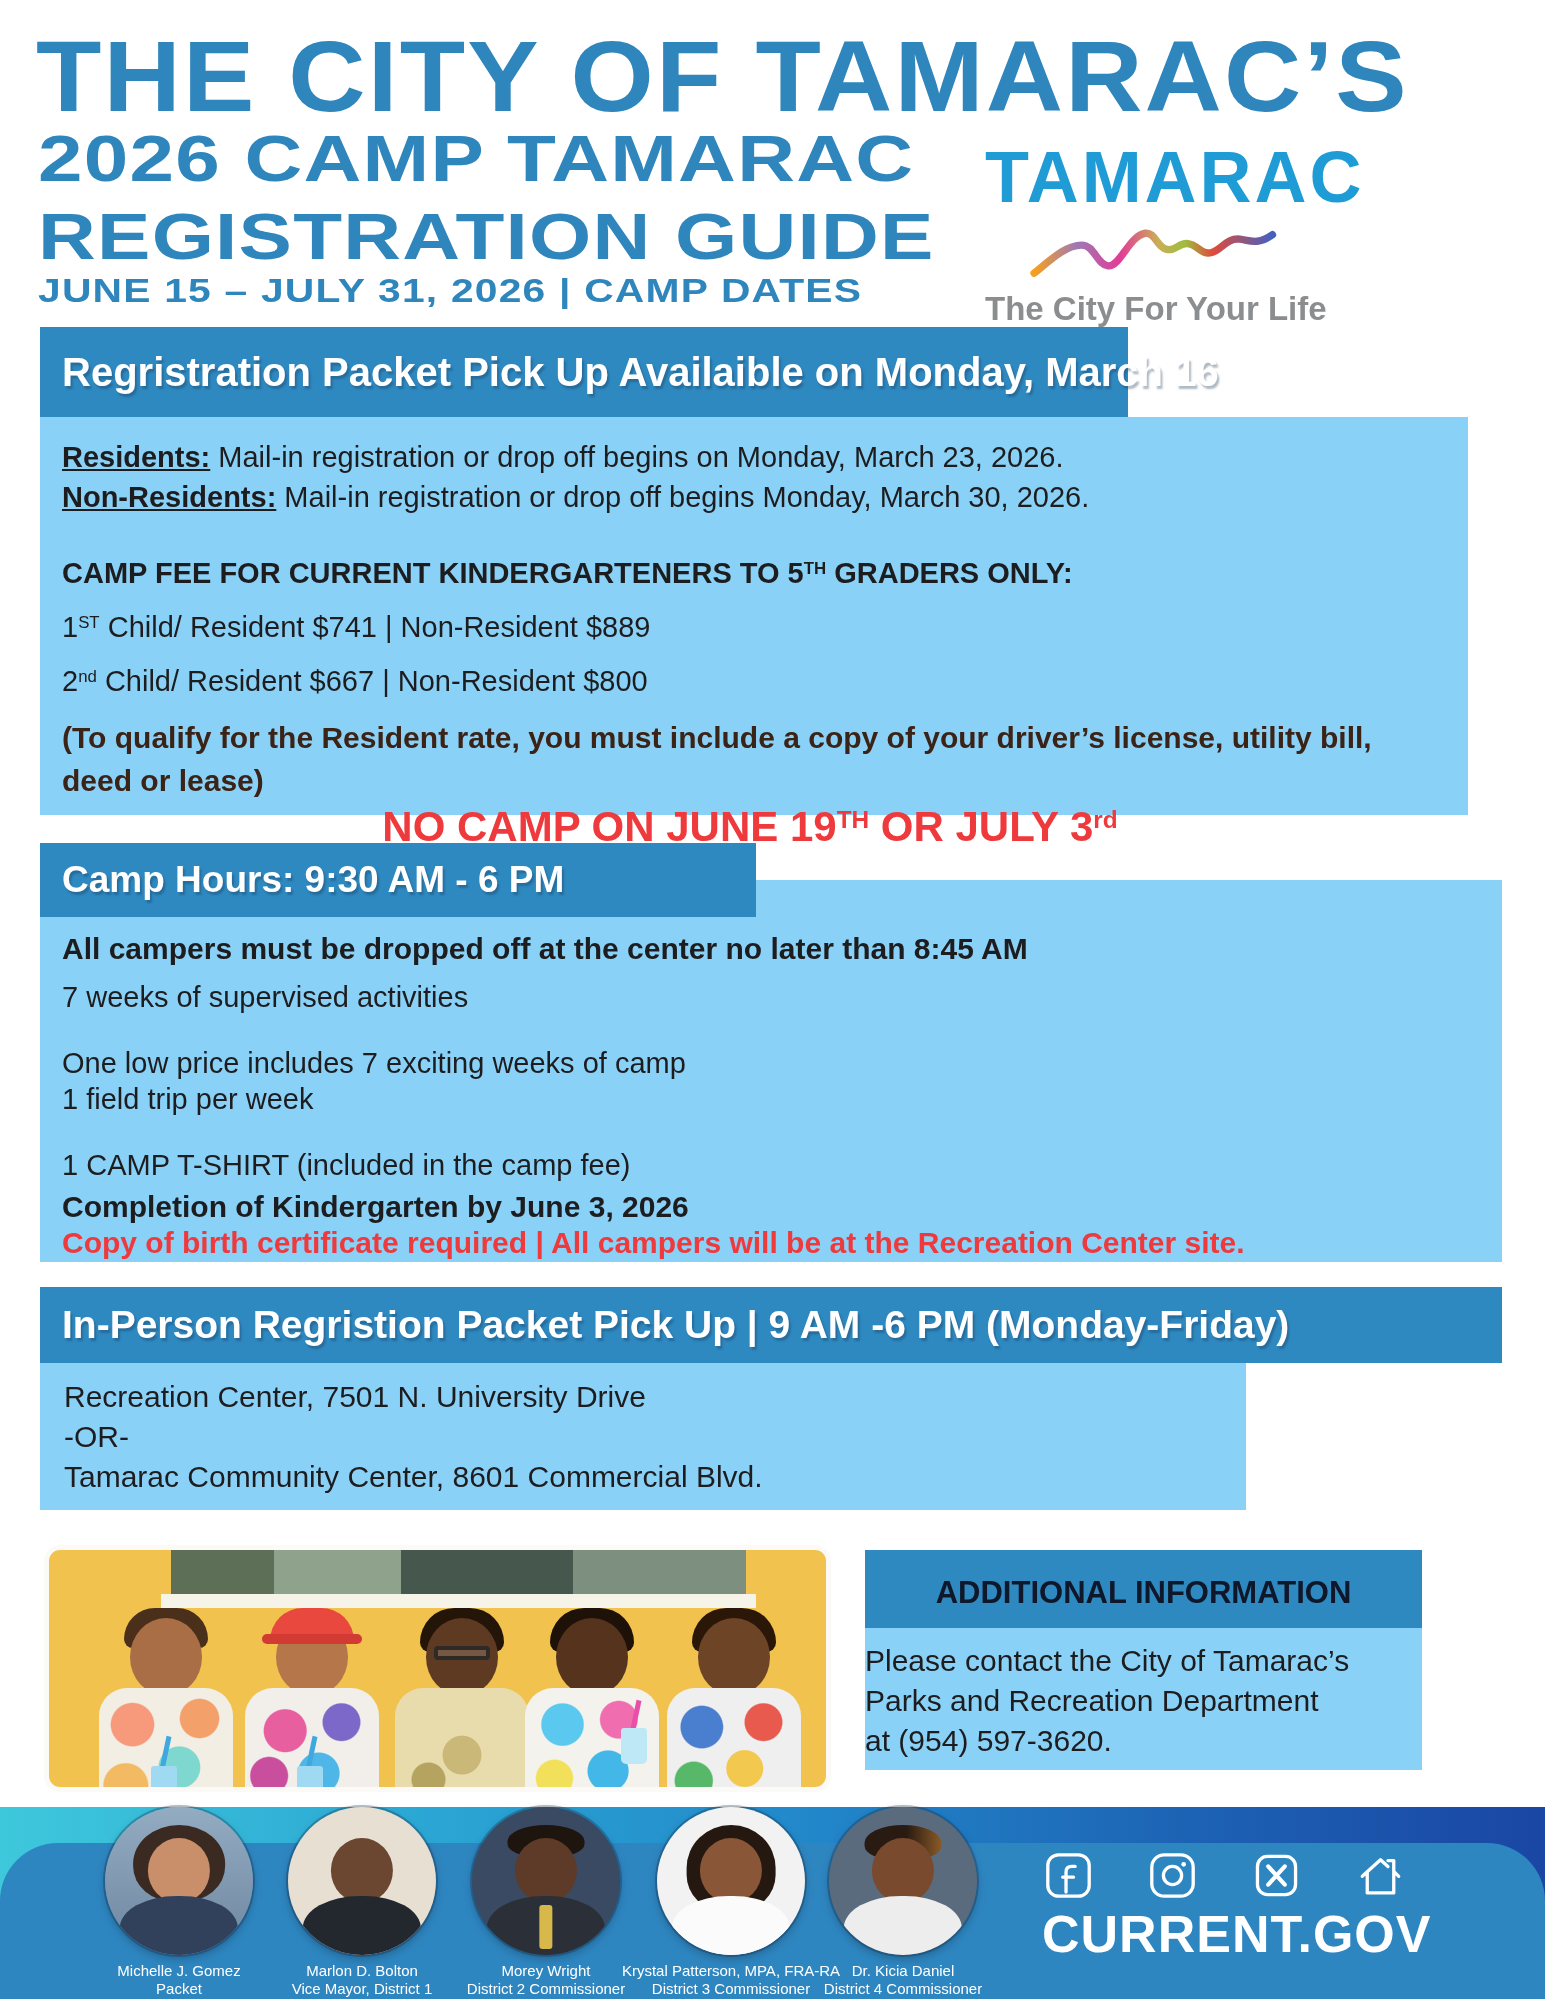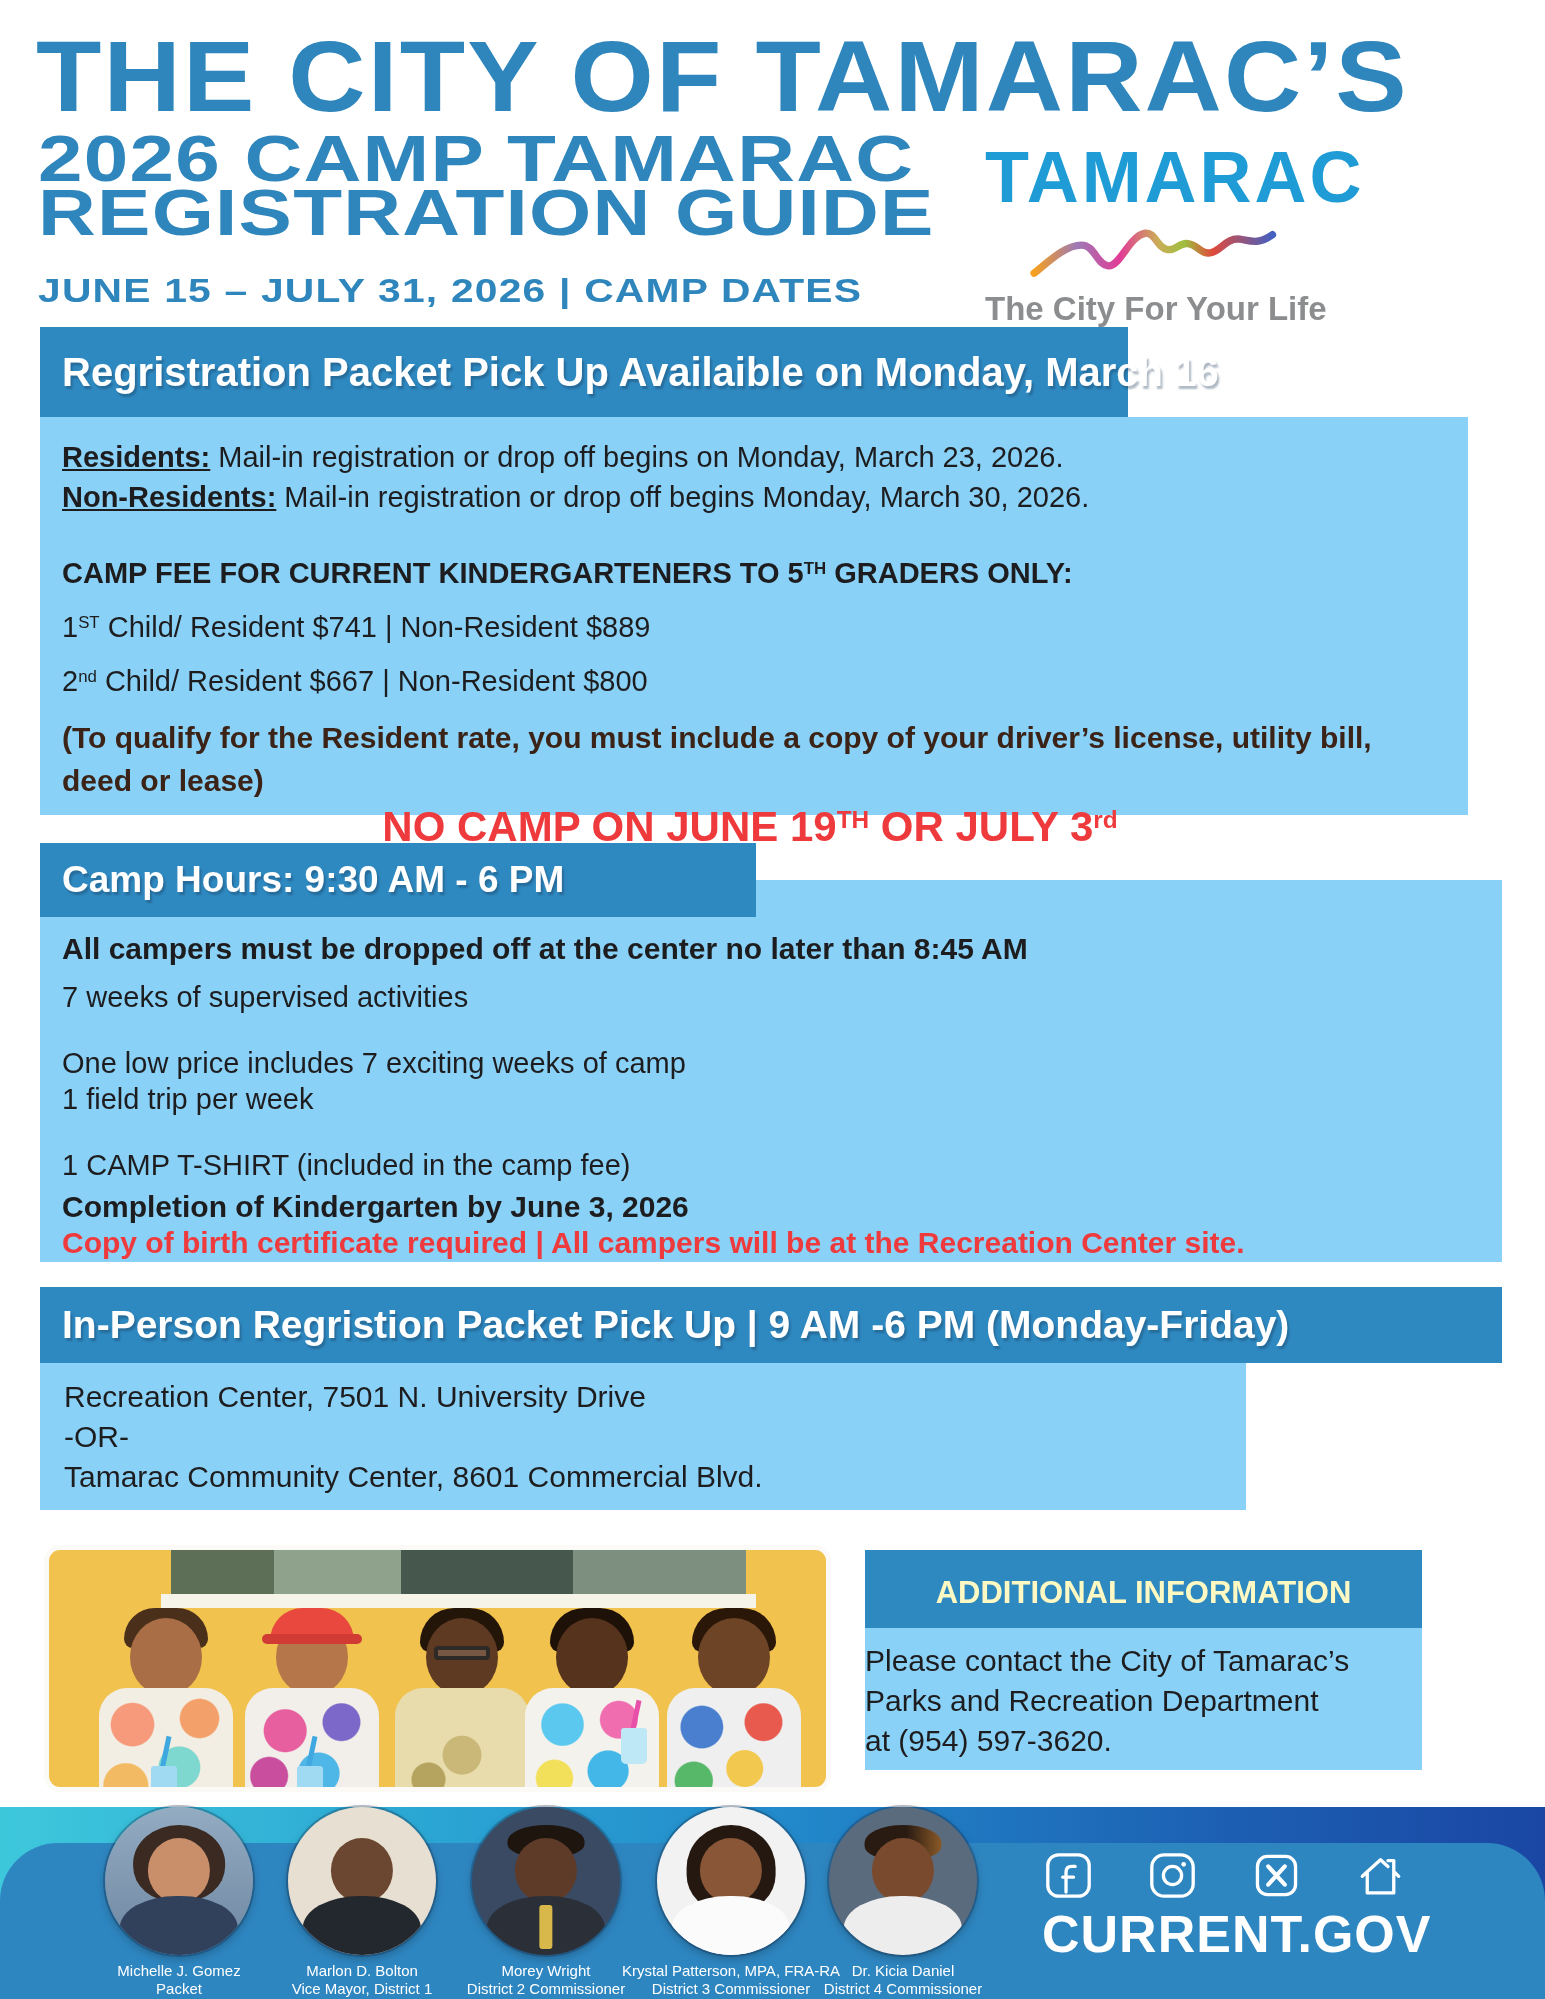--- a/index.html
+++ b/index.html
@@ -10,21 +10,21 @@
   }
   .abs { position:absolute; }
 
   
   .title-main { left:36px; top:26px; font-size:101px; line-height:100px; font-weight:800;
     color:var(--title-blue,#2E86BC); white-space:nowrap; }
   .title-main > span { display:inline-block; transform:scaleX(1.06); transform-origin:left; letter-spacing:2px; }
   .title-sub { left:38px; font-size:64px; line-height:64px; font-weight:800;
     color:var(--title-blue,#2E86BC); white-space:nowrap; }
   .title-sub > span { display:inline-block; transform:scaleX(1.25); transform-origin:left; letter-spacing:1px; }
-  .sub1 { top:127px; } .sub2 { top:181px; }
+  .sub1 { top:127px; } .sub2 { top:205px; }
   .dates-line { left:38px; top:271px; font-size:34px; font-weight:800;
     color:var(--title-blue,#2E86BC); white-space:nowrap; }
   .dates-line > span { display:inline-block; transform:scaleX(1.2); transform-origin:left; letter-spacing:1px; }
 
   .logo { left:985px; top:142px; width:360px; }
   .logo-name { font-size:72px; line-height:70px; font-weight:800; letter-spacing:3px;
     color:var(--logo-blue,#1F9CD6); white-space:nowrap; }
   .logo-wave { display:block; width:330px; height:74px; margin:2px 0 0 4px; }
   .logo-tagline { font-size:33px; font-weight:700; color:var(--logo-gray,#8B8D8F); margin-top:2px; white-space:nowrap; }
 
@@ -99,21 +99,21 @@
   .k4 .straw { left:116px; top:92px; background:#E84FA8; }
   .k5 .head { background:#6E4427; } .k5 .hair { background:#2A1708; }
   .k5 .shirt { background:
       radial-gradient(circle at 26% 32%, #4A7FD0 0 16%, transparent 17%),
       radial-gradient(circle at 72% 28%, #E8594E 0 14%, transparent 15%),
       radial-gradient(circle at 58% 66%, #F3C84F 0 16%, transparent 17%),
       radial-gradient(circle at 20% 76%, #58B86A 0 13%, transparent 14%), #EFEFEF; }
 
   
   .ai-header { left:865px; top:1550px; width:557px; height:85px; background:var(--banner-blue,#2E89C0);
-    color:#fef9c3; font-weight:800; font-size:31px; display:flex; align-items:center; justify-content:center; }
+    color:#0f172a; font-weight:800; font-size:31px; display:flex; align-items:center; justify-content:center; }
   .ai-body { left:865px; top:1628px; width:557px; height:142px; background:var(--light-blue,#8AD1F7);
     text-align:left; font-size:30px; line-height:40px; padding-top:13px; box-sizing:border-box; }
 
   
   .footer { left:0; top:1807px; width:1545px; height:192px; }
   .f-band { position:absolute; inset:0;
     background:linear-gradient(90deg, var(--band-teal,#3EC8DC) 0%, #2BA6D4 28%, #2288CA 52%, #1D64B5 76%, var(--band-navy,#1A46A4) 100%); }
   .f-panel { position:absolute; left:0; top:36px; width:1545px; height:156px;
     background:var(--footer-panel,#2E86C1); border-radius:58px 58px 0 0; }
   .official { position:absolute; top:0; width:148px; }

